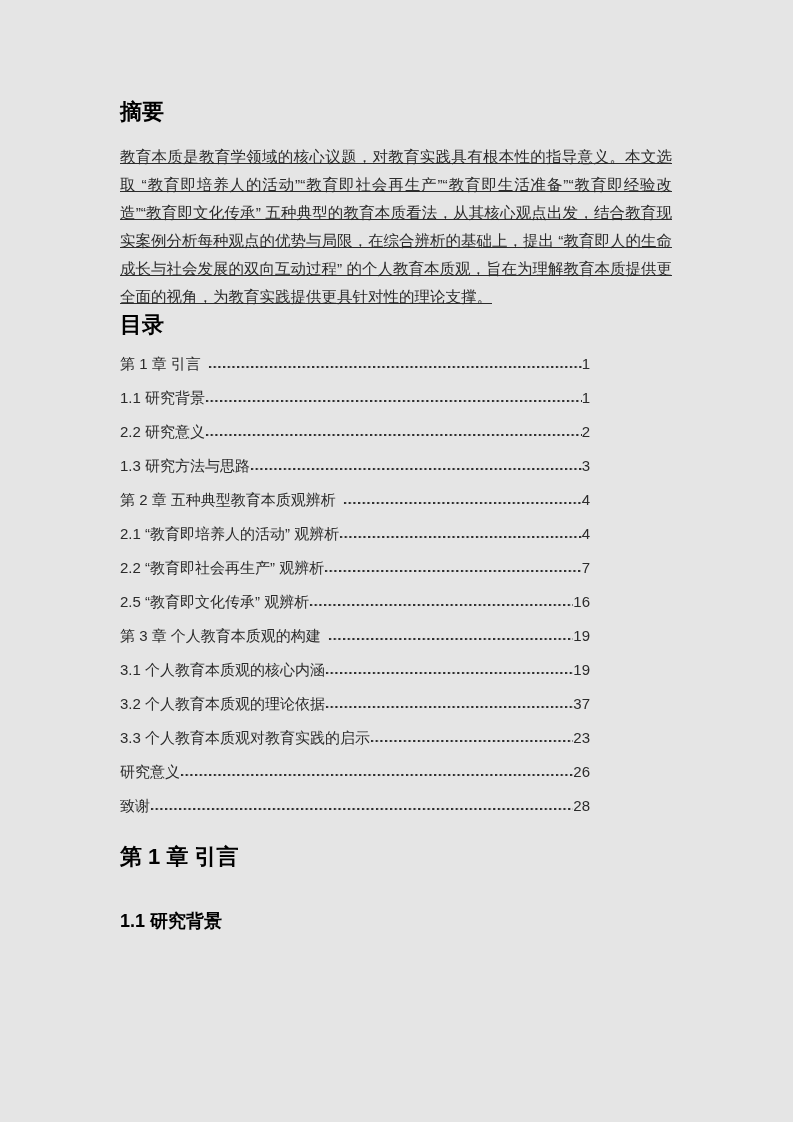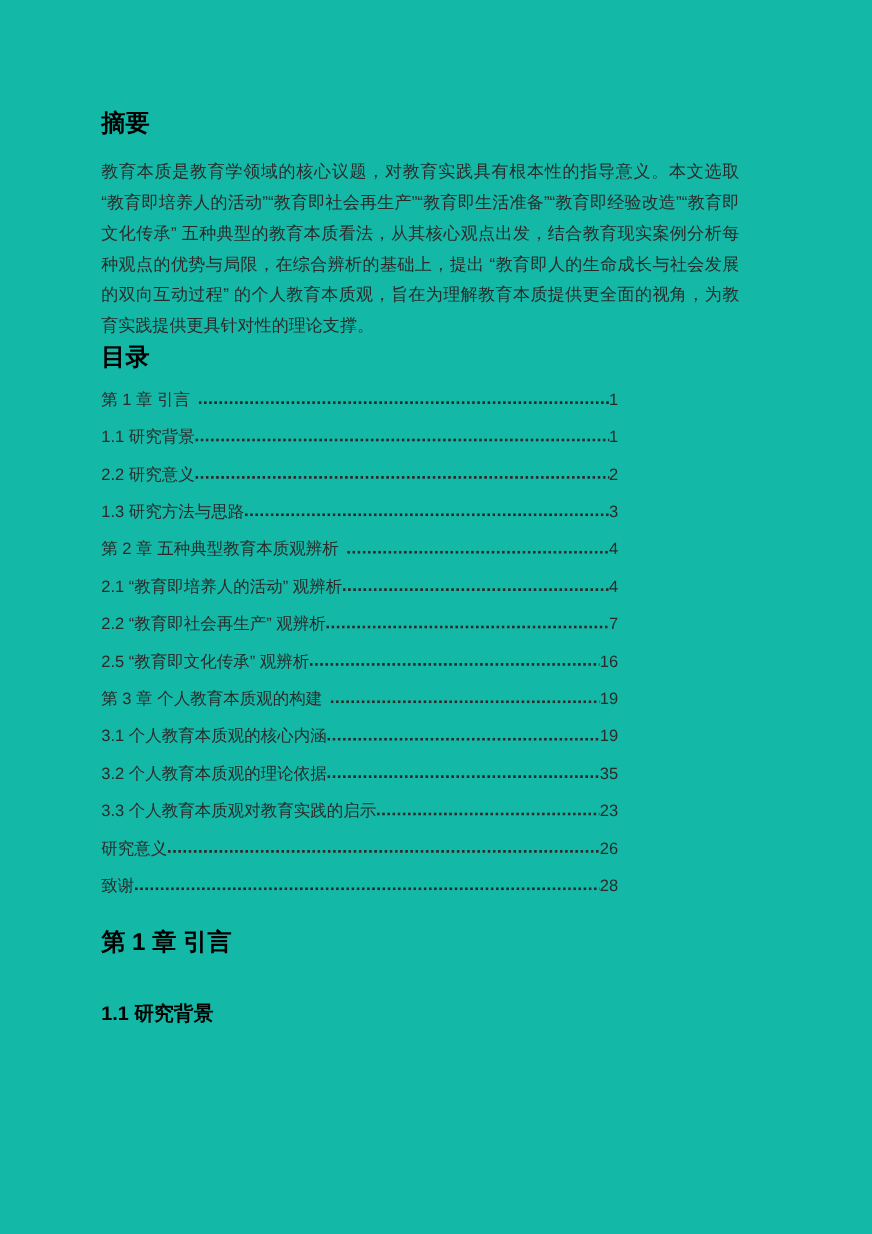--- a/index.html
+++ b/index.html
@@ -11,36 +11,37 @@
     width: 793px;
     height: 1122px;
     overflow: hidden;
     font-family: "Liberation Sans", sans-serif;
     color: #2b2b2b;
   }
   .page {
     box-sizing: border-box;
     width: 793px;
     height: 1122px;
-    padding: 98px 121px 0 92px;
-    background: #14b8a6;
+    padding: 98px 121px 0 120px;
+    background: #e5e5e5;
   }
   h1.doc-heading {
     font-size: 22px;
     line-height: 28px;
     font-weight: bold;
     color: #000000;
     margin: 0;
   }
   .abstract-body {
     font-size: 15.5px;
     line-height: 28px;
     text-align: justify;
     margin: 17px 0 0 0;
     color: #2b2b2b;
+    text-decoration: underline;
   }
   .toc-heading {
     margin-top: 36px;
   }
   .toc-list {
     margin-top: 16px;
     width: 470px;
   }
   .toc-row {
     display: flex;
@@ -155,21 +156,21 @@
 
     <div class="toc-row">
       <span class="toc-label">3.1 个人教育本质观的核心内涵</span>
       <span class="toc-dots"></span>
       <span class="toc-page">19</span>
     </div>
 
     <div class="toc-row">
       <span class="toc-label">3.2 个人教育本质观的理论依据</span>
       <span class="toc-dots"></span>
-      <span class="toc-page">35</span>
+      <span class="toc-page">37</span>
     </div>
 
     <div class="toc-row">
       <span class="toc-label">3.3 个人教育本质观对教育实践的启示</span>
       <span class="toc-dots"></span>
       <span class="toc-page">23</span>
     </div>
 
     <div class="toc-row">
       <span class="toc-label">研究意义</span>

